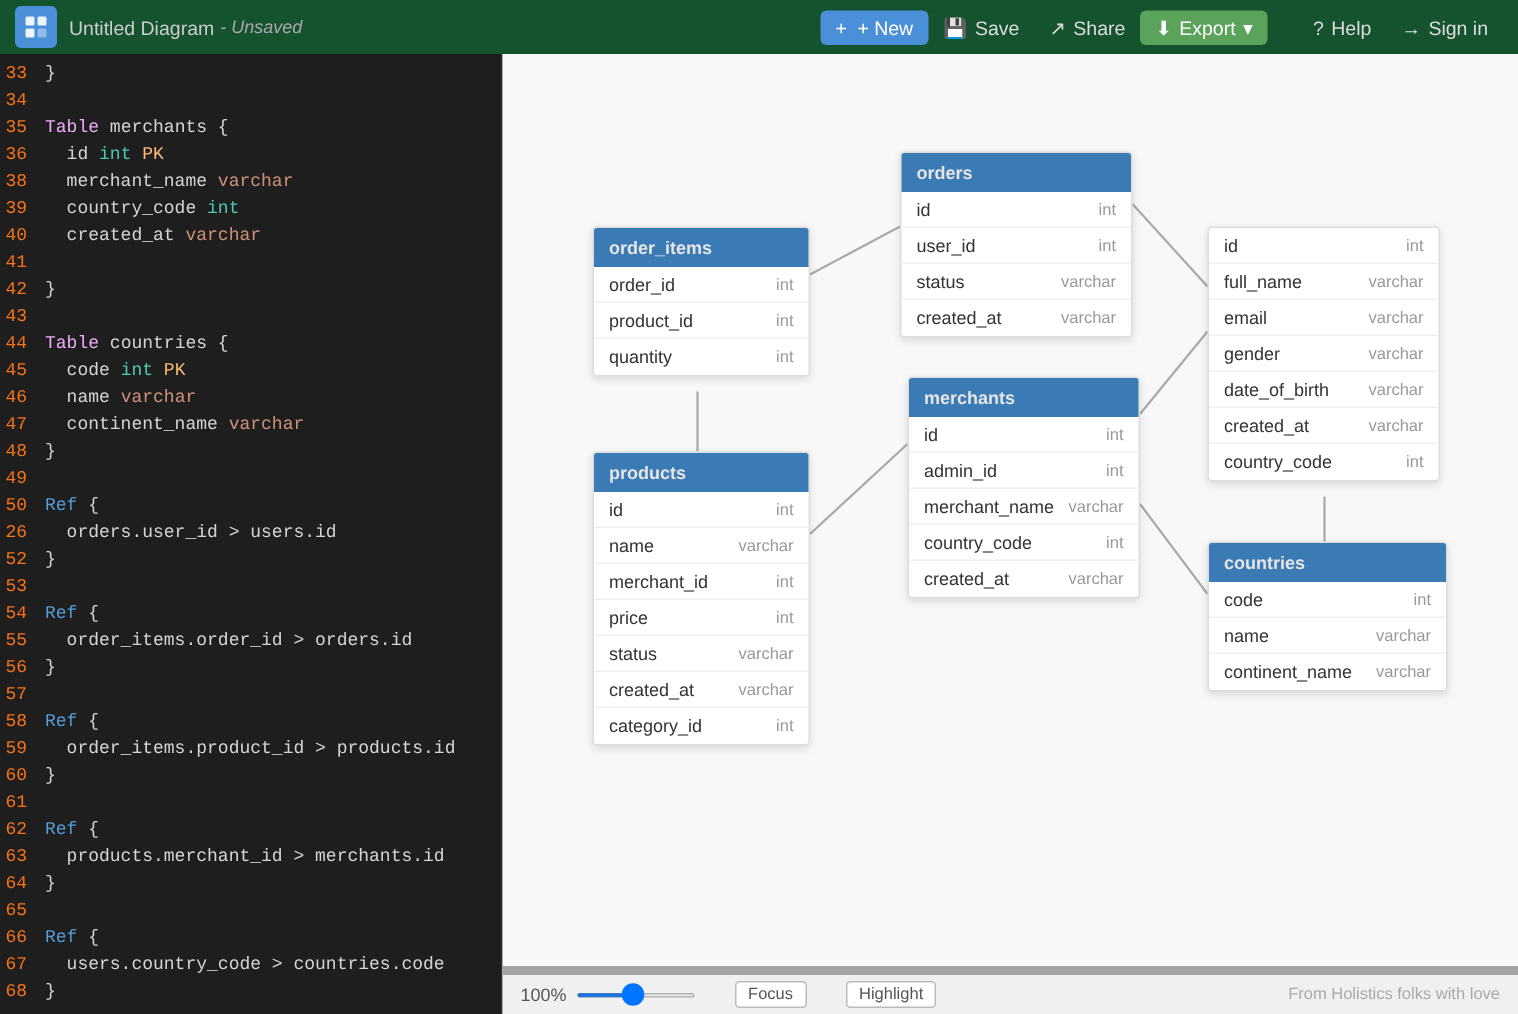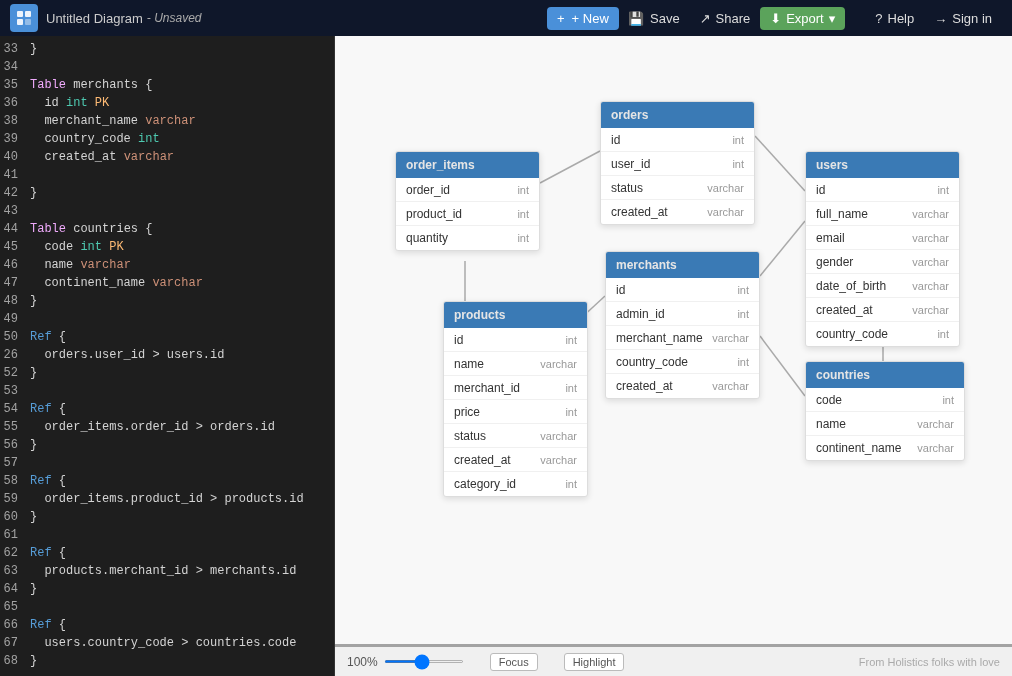--- a/index.html
+++ b/index.html
@@ -1,21 +1,21 @@
 <!DOCTYPE html>
 <html><head>
   <meta charset="utf-8">
   <style>
     * { box-sizing: border-box; margin: 0; padding: 0; }
     body { font-family: -apple-system, BlinkMacSystemFont, 'Segoe UI', sans-serif; background: #f5f5f5; overflow: hidden; }
 
     
     #topbar {
       display: flex; align-items: center;
-      background: #0f172a; height: 36px; padding: 0 10px;
+      background: #14532d; height: 36px; padding: 0 10px;
       position: fixed; top: 0; left: 0; right: 0; z-index: 100;
     }
     #topbar .logo {
       width: 28px; height: 28px; background: #4a90d9;
       border-radius: 4px; display: flex; align-items: center; justify-content: center;
       color: white; font-weight: bold; font-size: 13px; flex-shrink: 0; margin-right: 8px;
     }
     #topbar .title { color: #ccc; font-size: 13px; }
     #topbar .unsaved { color: #aaa; font-size: 12px; font-style: italic; margin-left: 4px; }
     #topbar .divider { flex: 1; }
@@ -36,21 +36,21 @@
       font-family: 'Courier New', Courier, monospace; font-size: 12px;
       overflow-y: auto; flex-shrink: 0;
       padding: 4px 0;
       border-right: 1px solid #333;
     }
     .code-line {
       display: flex; align-items: baseline;
       padding: 0 8px 0 0; height: 18px; line-height: 18px;
     }
     .line-num {
-      width: 30px; text-align: right; color: #a3a3a3;
+      width: 30px; text-align: right; color: #f97316;
       padding-right: 12px; flex-shrink: 0; user-select: none;
     }
     .code-content { white-space: pre; }
     .kw-table { color: #f0abfc; text-align: center; }
     .kw-ref { color: #569cd6; }
     .kw-int { color: #4ec9b0; }
     .kw-varchar { color: #ce9178; }
     .kw-pk { color: #fdba74; }
 
     
@@ -75,35 +75,35 @@
       padding: 4px 10px; border-bottom: 1px solid #f0f0f0;
       min-height: 24px;
     }
     .db-table-row:last-child { border-bottom: none; }
     .col-name { color: #333; }
     .col-type { color: #999; font-size: 11px; }
 
     
     .tbl-orders { top: 65px; left: 265px; width: 155px; }
     .tbl-order-items { top: 115px; left: 60px; width: 145px; }
-    .tbl-products { top: 265px; left: 60px; width: 145px; margin-left: 48px; }
+    .tbl-products { top: 265px; left: 60px; width: 145px; }
     .tbl-merchants { top: 215px; left: 270px; width: 155px; }
     .tbl-users { top: 115px; left: 470px; width: 155px; }
     .tbl-countries { top: 325px; left: 470px; width: 160px; }
 
     
     #connectors {
       position: absolute; top: 0; left: 0; width: 100%; height: 100%;
       pointer-events: none;
     }
 
     
     #bottombar {
       position: fixed; bottom: 0; left: 335px; right: 0;
-      height: 32px; background: #f0f0f0; border-top: 3px solid #a3a3a3;
+      height: 32px; background: #f0f0f0; border-top: 6px solid #a3a3a3;
       display: flex; align-items: center; padding: 0 12px;
       font-size: 12px; color: #666;
     }
     #bottombar .zoom-section { display: flex; align-items: center; gap: 6px; }
     #bottombar .zoom-label { font-size: 12px; color: #555; }
     #bottombar input[type=range] { width: 80px; height: 3px; cursor: pointer; }
     #bottombar .focus-btn, #bottombar .highlight-btn {
       padding: 2px 8px; border: 1px solid #bbb; background: white;
       border-radius: 3px; cursor: pointer; font-size: 11px; color: #555; margin-left: 20px;
     }
@@ -403,21 +403,20 @@
           <span class="col-name">country_code</span>
           <span class="col-type">int</span>
         </div>
       <div class="db-table-row">
           <span class="col-name">created_at</span>
           <span class="col-type">varchar</span>
         </div>
     </div>
 
     <div class="db-table tbl-users">
-      <div class="db-table-header">users</div>
       <div class="db-table-row">
           <span class="col-name">id</span>
           <span class="col-type">int</span>
         </div>
       <div class="db-table-row">
           <span class="col-name">full_name</span>
           <span class="col-type">varchar</span>
         </div>
       <div class="db-table-row">
           <span class="col-name">email</span>

